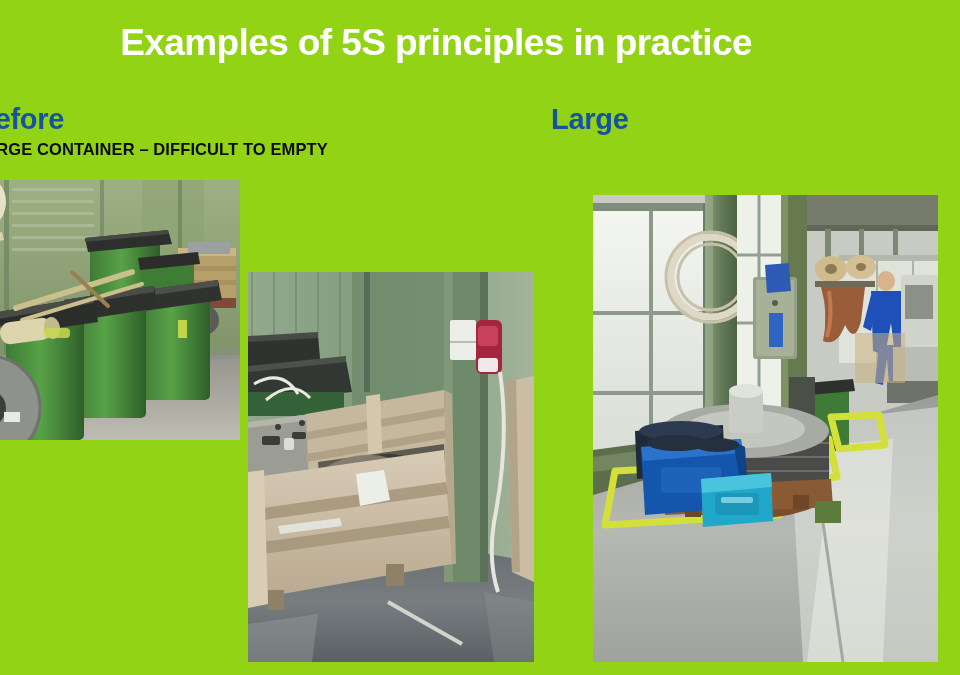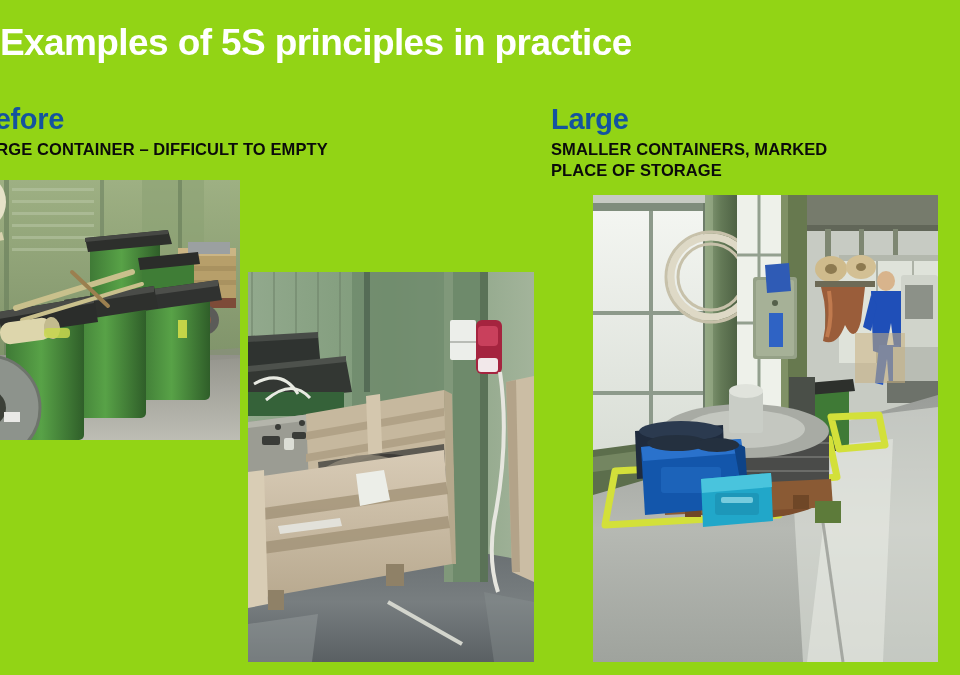--- a/index.html
+++ b/index.html
@@ -20,21 +20,21 @@
     background: #92d415;
     overflow: hidden;
   }
 
   
   #slide-title {
     position: absolute;
     left: 0;
     top: 20px;
     width: 872px;
-    text-align: left;
+    text-align: center;
     color: #ffffff;
     font-weight: 700;
     font-size: 37px;
     letter-spacing: -0.6px;
     line-height: 46px;
     white-space: nowrap;
   }
 
   
   .col-heading {
@@ -78,22 +78,20 @@
 <body>
 
 <div id="slide">
 
   <div id="slide-title">Examples of 5S principles in practice</div>
 
   <div id="before-heading" class="col-heading">Before</div>
   <div id="before-subtitle" class="col-subtitle">Large container – difficult to empty</div>
 
   <div id="after-heading" class="col-heading">Large</div>
-  <div id="after-subtitle" class="col-subtitle">Smaller containers, marked
-place of storage</div>
 
   <div id="photo-bins" class="photo">
     <svg viewBox="0 0 258 260" preserveAspectRatio="xMidYMid slice" aria-hidden="true">
       <defs>
         <linearGradient id="wallG" x1="0" y1="0" x2="0" y2="1">
           <stop offset="0" stop-color="#9eb083"></stop>
           <stop offset="1" stop-color="#7d9168"></stop>
         </linearGradient>
         <linearGradient id="binG" x1="0" y1="0" x2="1" y2="0">
           <stop offset="0" stop-color="#3f7a36"></stop>

